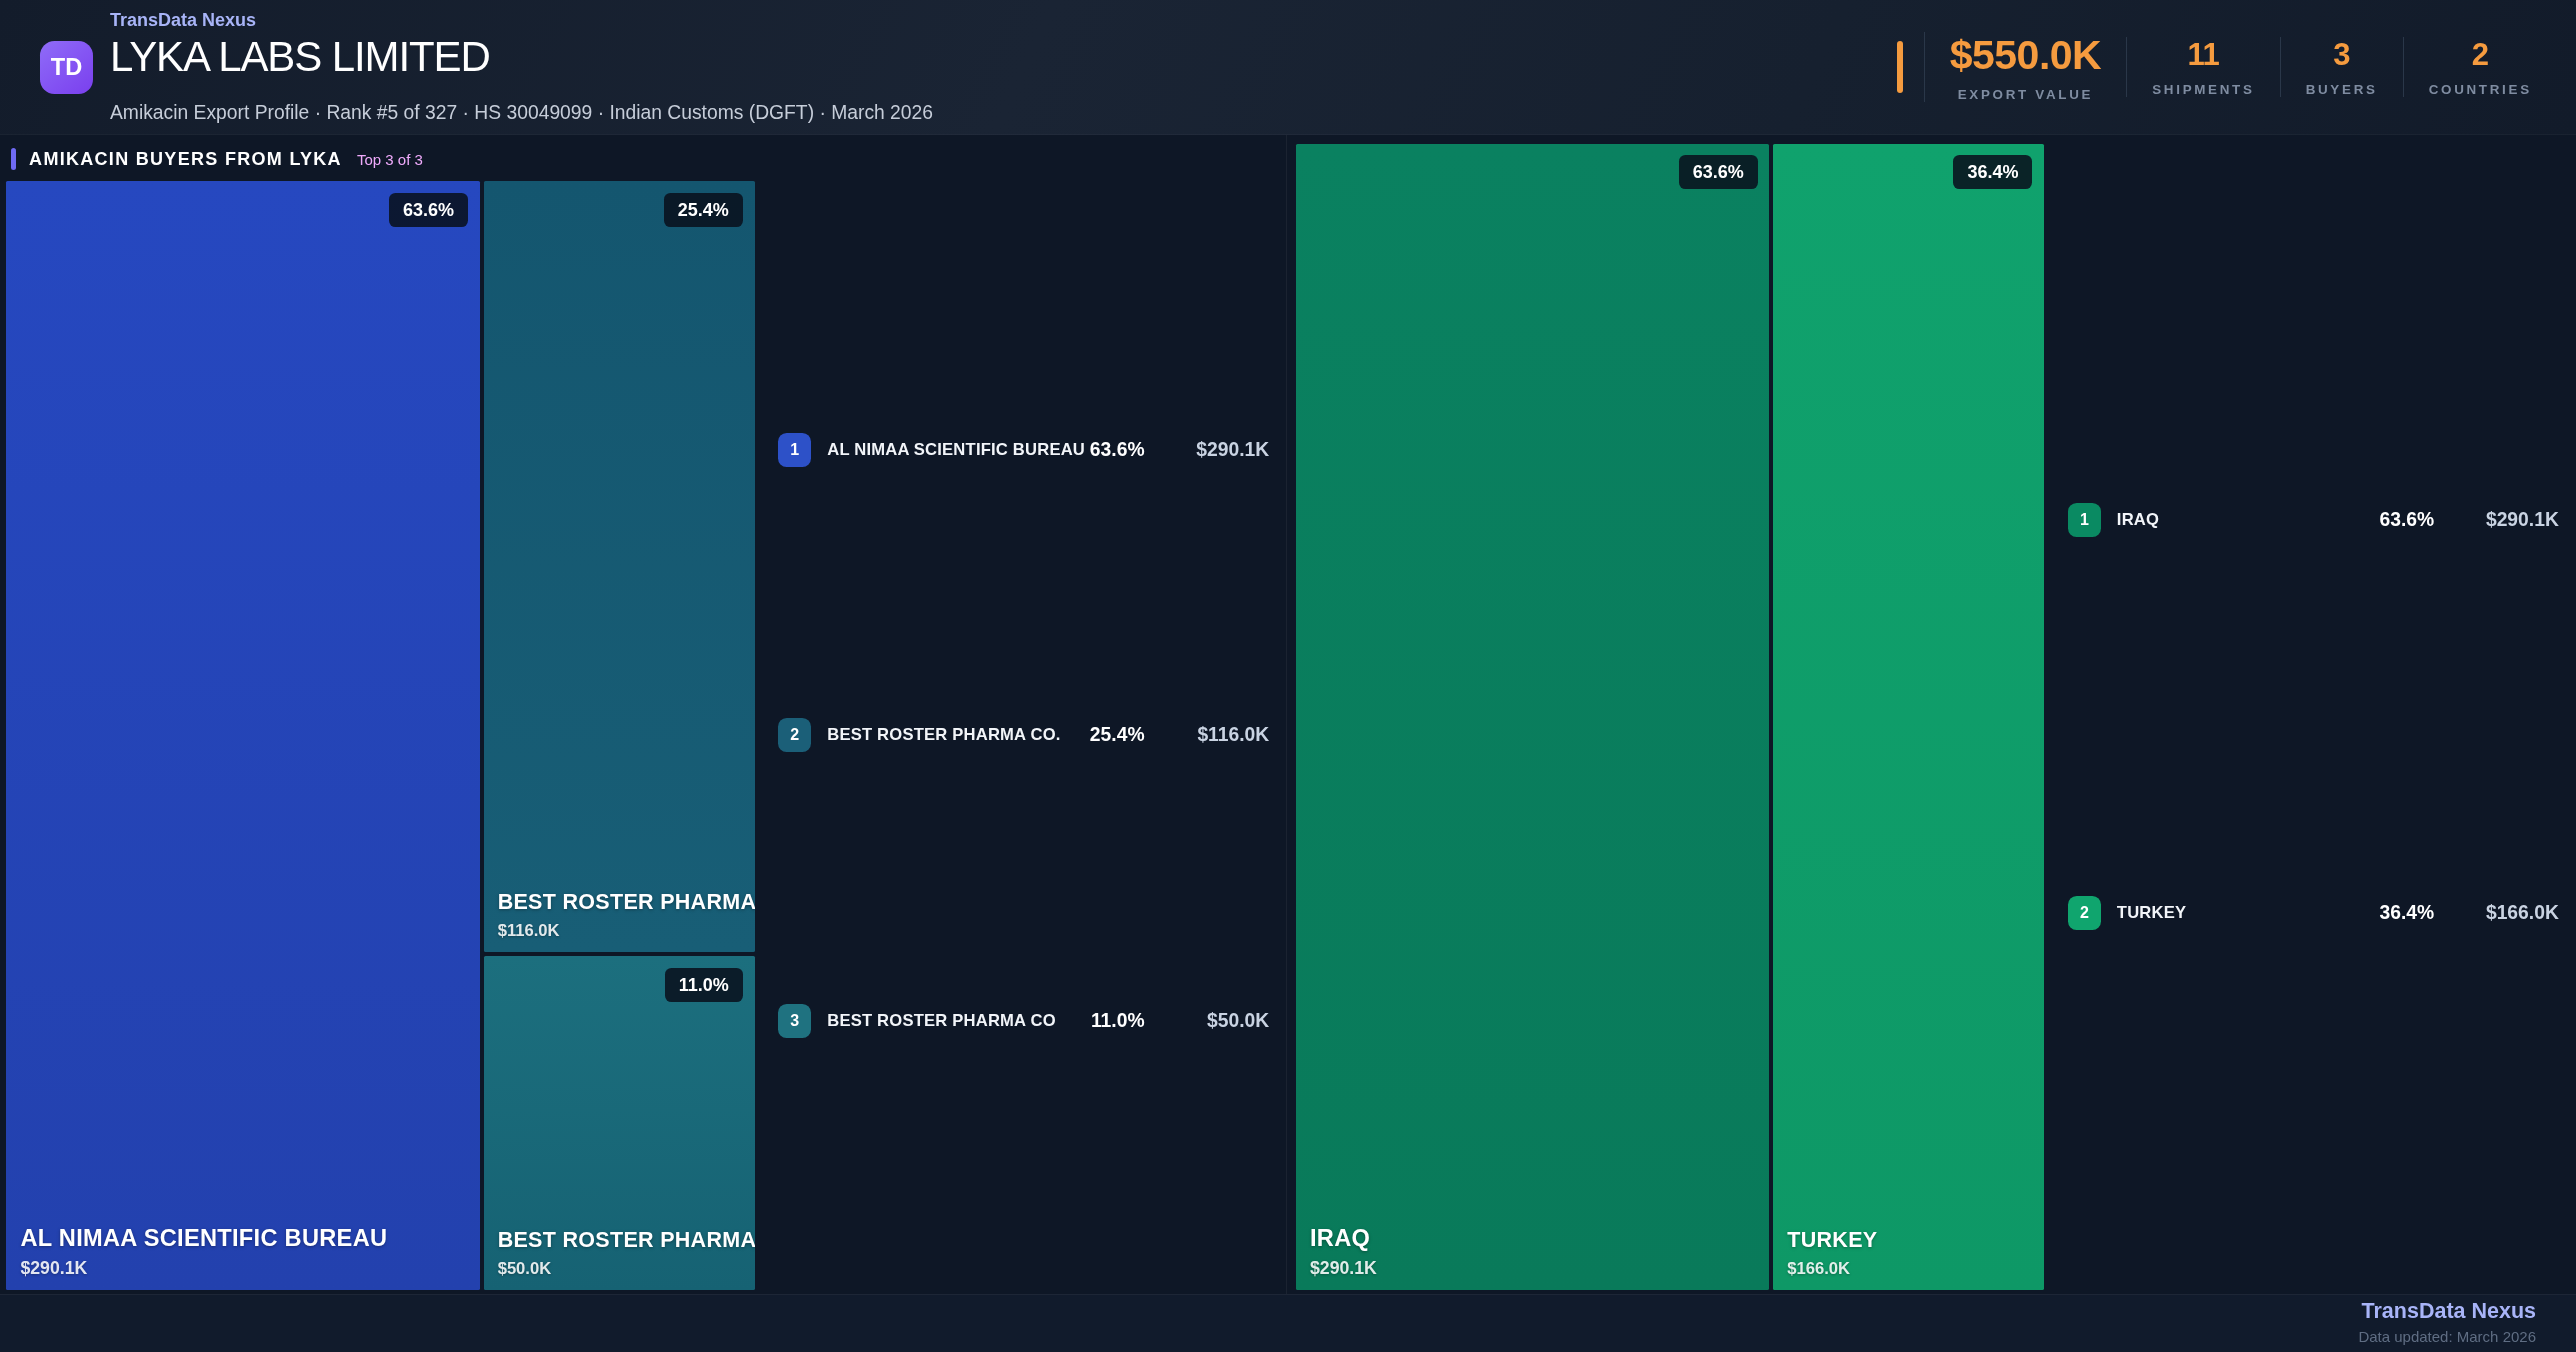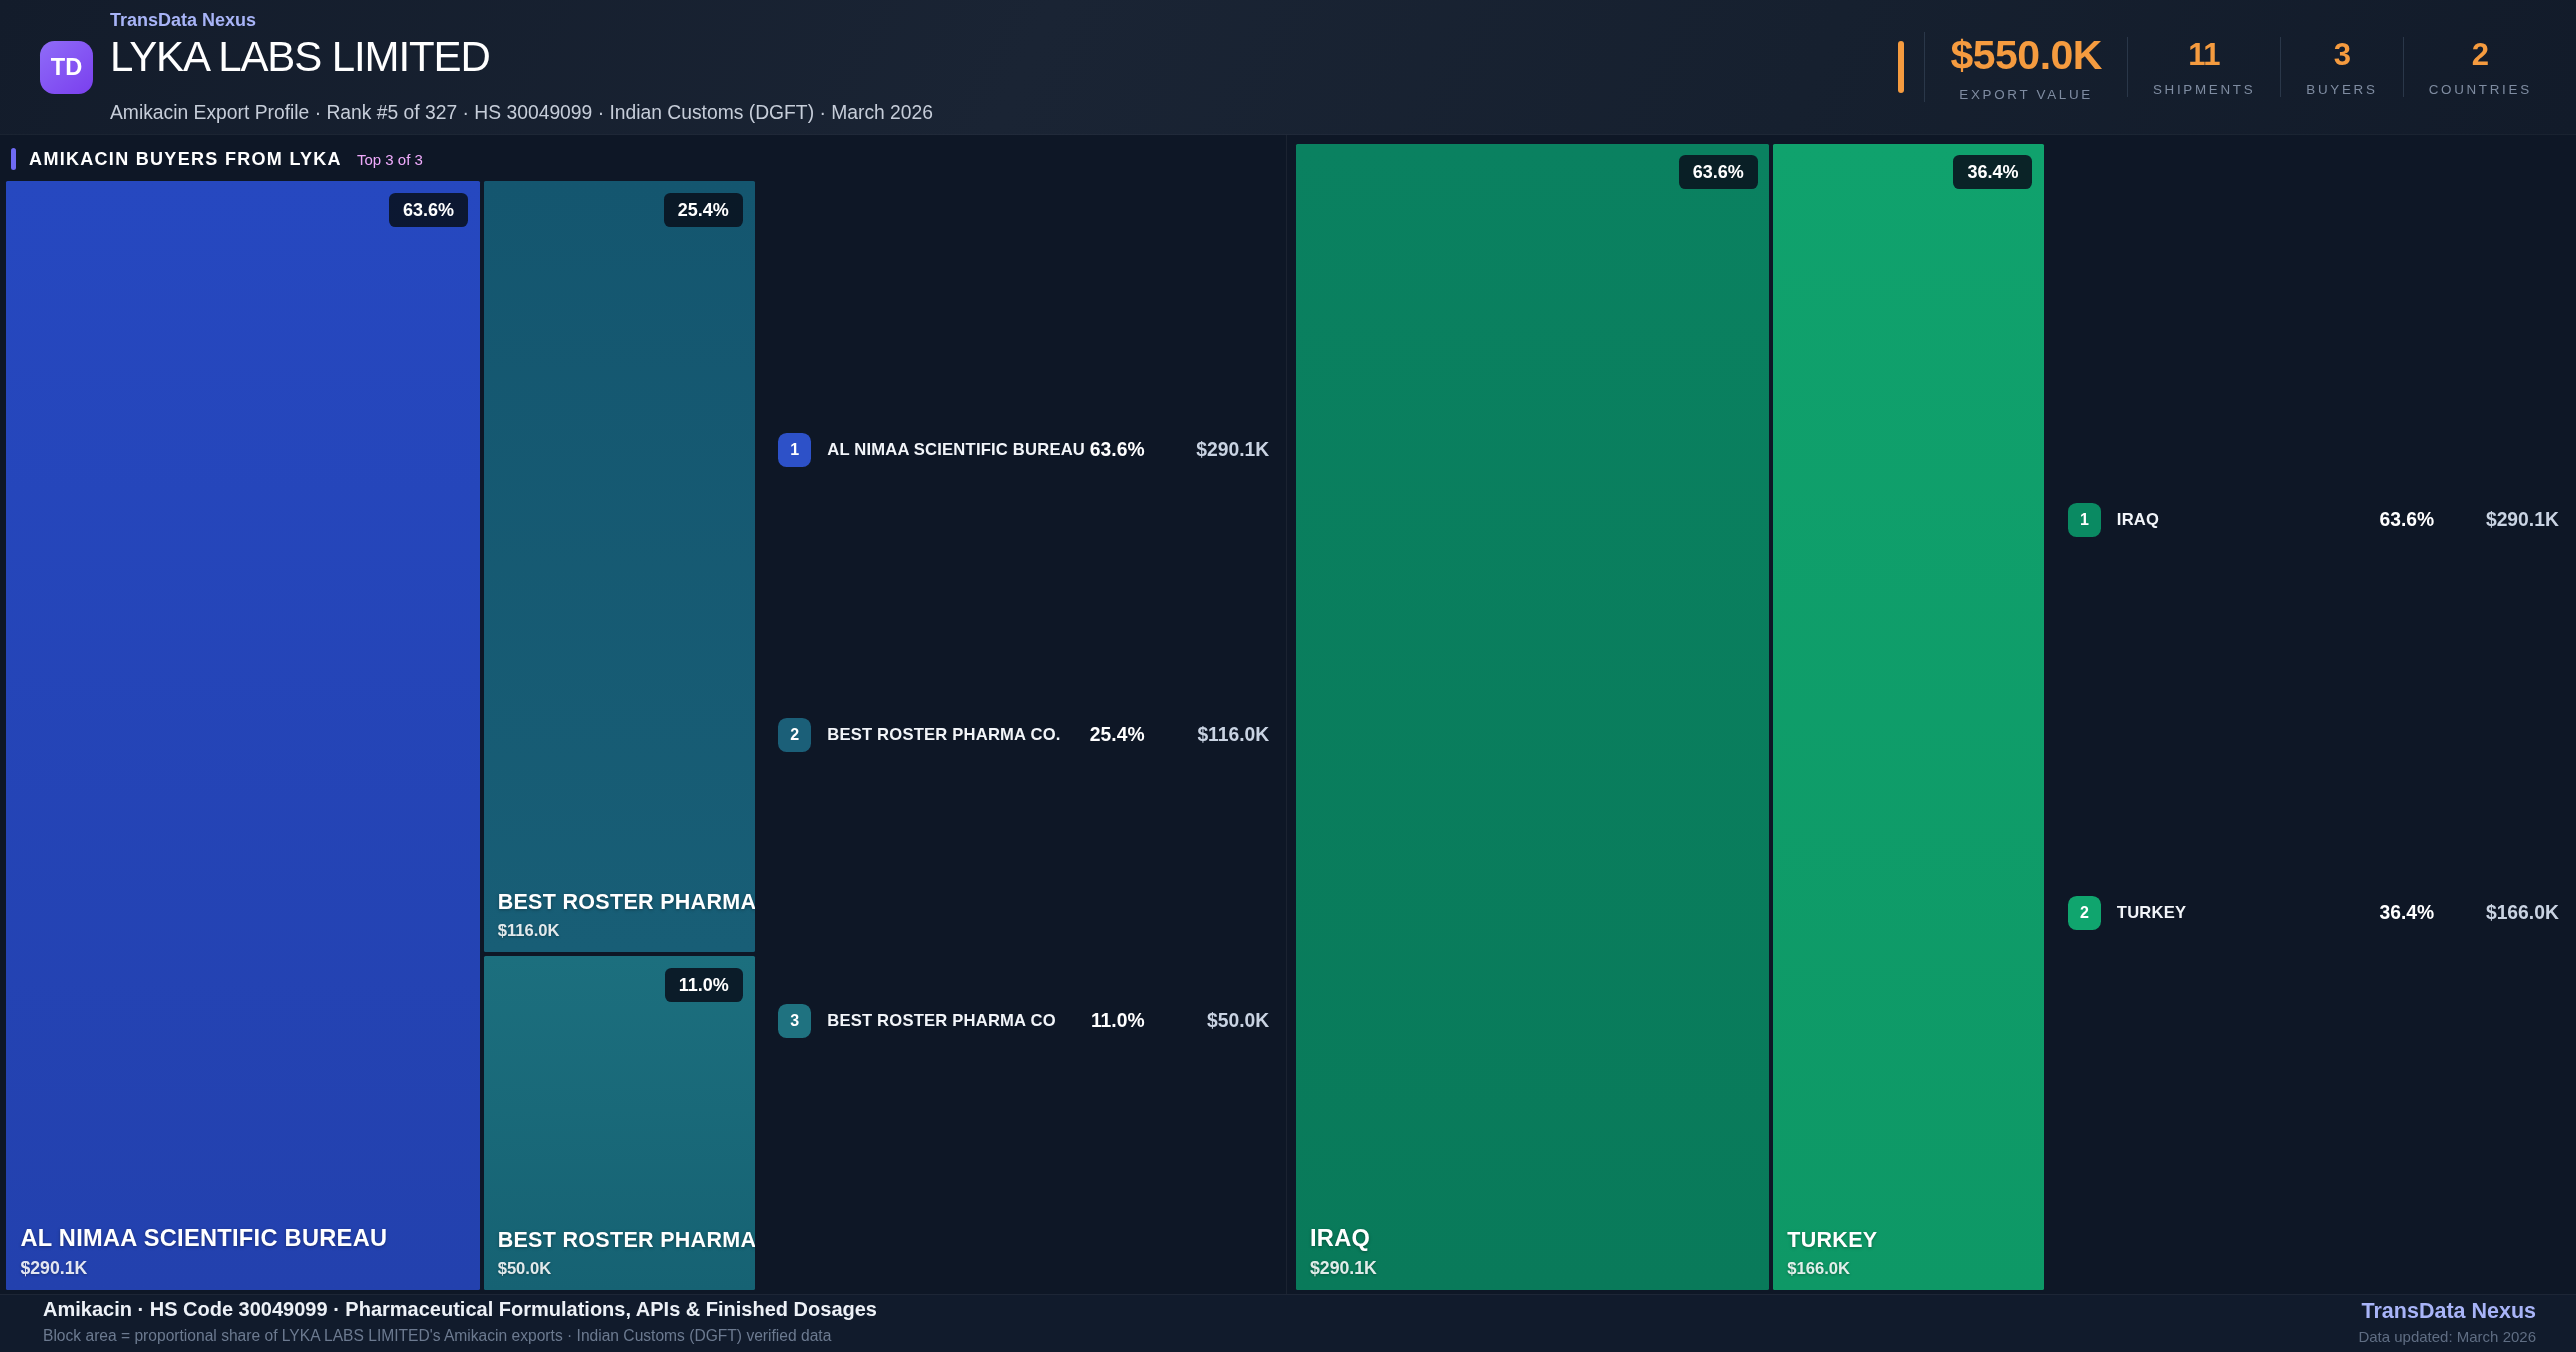--- a/index.html
+++ b/index.html
@@ -29,21 +29,21 @@
   .h-text { display:flex; flex-direction:column; }
   .brand-name { font-size:18px; font-weight:700; color:#a8b4f7; margin-bottom:4.3px; }
   .company-title { font-size:42px; font-weight:400; color:#ffffff; letter-spacing:-1.1px; line-height:1.04; }
   .h-subtitle { font-size:19.3px; color:#c6cdd9; margin-top:23px; font-weight:400; }
 
   .h-stats { margin-left:auto; display:flex; align-items:center; }
   .h-orange-bar { width:5.9px; height:52px; border-radius:3.2px; background:#f59b3f; margin-right:20.4px; flex:none; }
   .stat { display:flex; flex-direction:column; align-items:center; padding:0 25px; border-left:1.1px solid #2a3749; }
   .stat:last-child { padding-right:3.2px; }
   .stat-value { font-size:31px; font-weight:800; color:#f59b3f; letter-spacing:-0.5px; }
-  .stat-label { font-size:13.4px; font-weight:400; color:#7f8ca1; letter-spacing:2.7px; margin-top:8.6px; }
+  .stat-label { font-size:13.4px; font-weight:700; color:#7f8ca1; letter-spacing:2.7px; margin-top:8.6px; }
   .stat-value.big { font-size:41px; }
 
   
   .main { flex:1; display:flex; min-height:0; }
   .panel { flex:1; display:flex; flex-direction:column; padding:8.6px 7.5px 4.3px 6.4px; min-width:0; }
   .panel + .panel { border-left:1.6px solid rgba(255,255,255,0.055); padding-left:8.6px; }
 
   .panel-header { display:flex; align-items:center; height:27px; margin:2.1px 0 8.6px 4.3px; }
   .accent-bar { width:5.4px; height:22.5px; border-radius:2.7px; margin-right:13px; flex:none; }
   .accent-indigo { background:#6f6af3; }
@@ -238,24 +238,20 @@
             <span class="legend-pct">36.4%</span>
             <span class="legend-val">$166.0K</span>
           </div>
         </div>
       </div>
     </section>
 
   </div>
 
   <footer>
-    <div class="f-left">
-      <div class="f-line1">Amikacin · HS Code 30049099 · Pharmaceutical Formulations, APIs &amp; Finished Dosages</div>
-      <div class="f-line2">Block area = proportional share of LYKA LABS LIMITED's Amikacin exports · Indian Customs (DGFT) verified data</div>
-    </div>
     <div class="f-right">
       <div class="f-brand">TransData Nexus</div>
       <div class="f-updated">Data updated: March 2026</div>
     </div>
   </footer>
 
 </div>
 
 
 </body></html>

